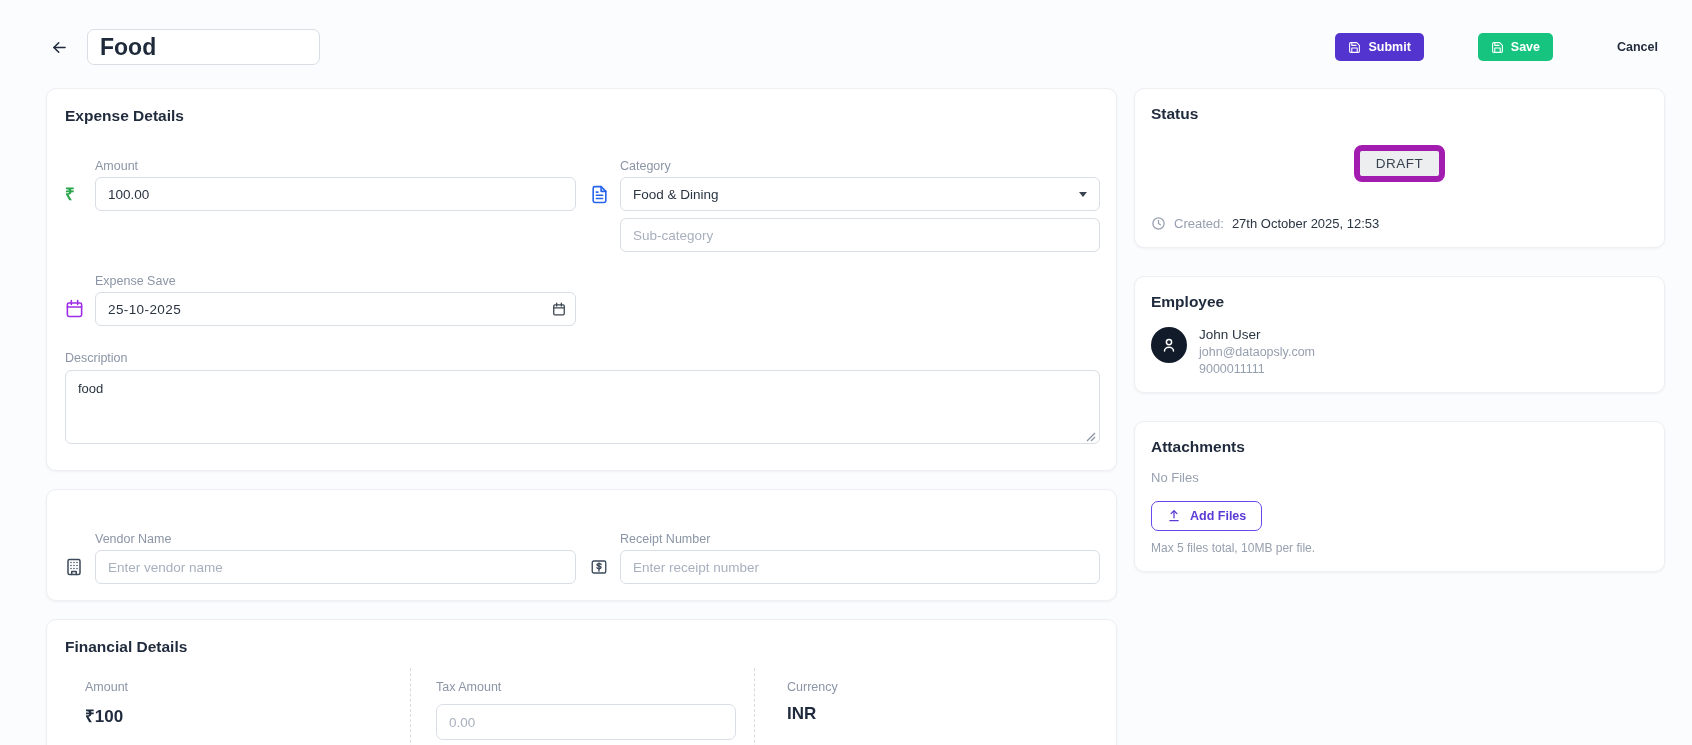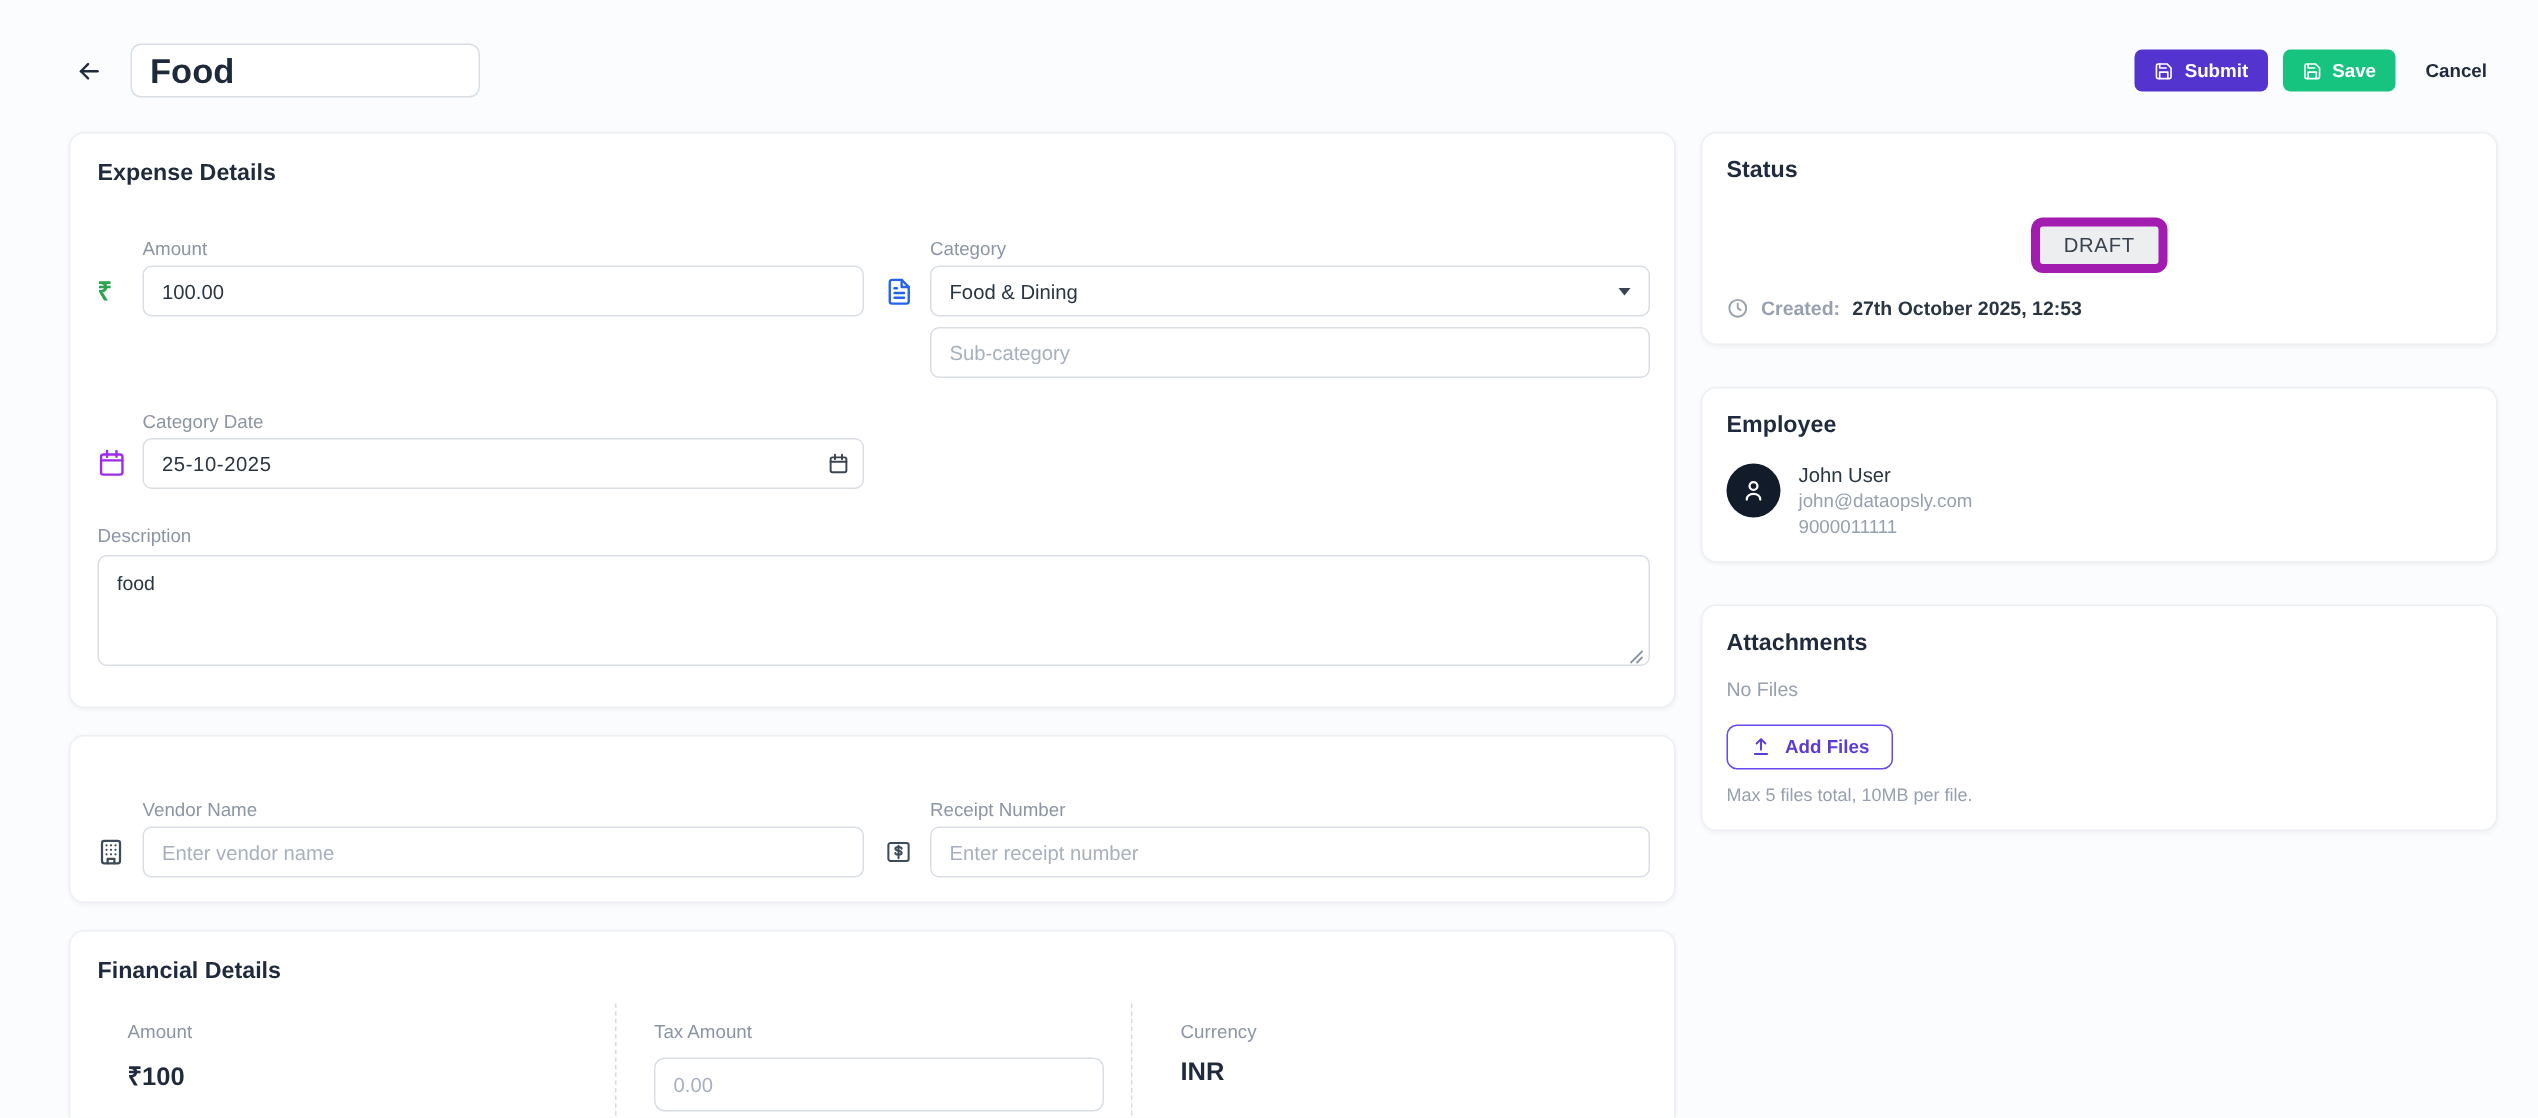--- a/index.html
+++ b/index.html
@@ -13,21 +13,21 @@
   svg { display:block; }
 
   
   .topbar { display:flex; align-items:center; padding:28px 28px 12px 46px; height:78px; }
   .back-btn { background:none; border:none; padding:4px; margin-right:14px; cursor:pointer; color:#1f2a3c; }
   .title-input {
     width:233px; height:36px; border:1px solid #d9dee4; border-radius:7px;
     font-family:inherit; font-size:23px; font-weight:700; color:#1e2a3a; padding:0 12px; outline:none;
     background:#fff;
   }
-  .actions { margin-left:auto; display:flex; align-items:center; }
+  .actions { margin-left:auto; display:flex; align-items:center;gap:44px; }
   .btn { display:inline-flex; align-items:center; gap:7px; border:none; border-radius:5px;
          font-family:inherit; font-size:12.5px; font-weight:700; padding:7px 13px; color:#fff; cursor:pointer; }
   .btn-submit { background:#5434ce; }
   .btn-save   { background:#16c47f; margin-left:10px; }
   .btn-cancel { background:none; color:#1f2a3c; font-weight:700; margin-left:14px; padding:7px 6px; }
 
   
   .content { display:flex; align-items:flex-start; gap:17px; padding:10px 27px 0 46px; }
   .col-left  { width:1071px; flex:none; }
   .col-right { flex:1; min-width:0; }
@@ -73,21 +73,21 @@
   .fin-col2 { width:344px; padding-left:25px; border-left:1px dashed #d7dce2; }
   .fin-col3 { flex:1; padding-left:32px; border-left:1px dashed #d7dce2; }
   .fin-label { font-size:12.5px; color:#8b95a6; margin-bottom:10px; }
   .fin-value { font-size:17px; font-weight:700; color:#1f2a3c; }
   .tax-input { width:300px; height:36px; border-radius:7px; }
 
   
   .badge-row { text-align:center; margin-top:22px; }
   .badge { display:inline-block; background:#eceef0; border:6px solid #a21caf; border-radius:8px;
            padding:5px 16px; font-size:13.5px; letter-spacing:.5px; color:#39434f; }
-  .created-row { display:flex; align-items:center; gap:8px; margin-top:16px; font-size:13px;font-weight:bold; }
+  .created-row { display:flex; align-items:center; gap:8px; margin-top:34px; font-size:13px; }
   .muted { color:#97a0af; }
   .dark-val { color:#2a3542; }
 
   .emp-row { display:flex; align-items:flex-start; gap:12px; margin-top:16px; }
   .avatar { width:36px; height:36px; border-radius:50%; background:#111b2a; flex:none;
             display:flex; align-items:center; justify-content:center; color:#fff; }
   .emp-name { font-size:13.5px; font-weight:500; color:#2a3542; }
   .emp-sub  { font-size:12.5px; color:#97a0af; margin-top:3px; }
 
   .nofiles { font-size:13px; color:#97a0af; margin-top:14px; }
@@ -172,21 +172,21 @@
         </div>
 
         <div class="fieldgroup">
           <span class="ficon" style="color:#9d2be8;">
             <svg width="19" height="19" viewBox="0 0 24 24" fill="none" stroke="currentColor" stroke-width="2" stroke-linecap="round" stroke-linejoin="round">
                 <rect x="3" y="5" width="18" height="17" rx="2"></rect>
                 <path d="M16 2v5M8 2v5M3 10h18"></path>
               </svg>
           </span>
           <div class="fstack">
-            <span class="flabel">Category Date</span>
+            <span class="flabel">Expense Save</span>
             <div class="input-wrap">
               <input class="input" style="width: 100%;" value="25-10-2025">
               <span class="inline-cal">
                 <svg width="14" height="14" viewBox="0 0 24 24" fill="none" stroke="currentColor" stroke-width="2.2" stroke-linecap="round" stroke-linejoin="round">
                     <rect x="3" y="5" width="18" height="17" rx="2"></rect>
                     <path d="M16 2v5M8 2v5M3 10h18"></path>
                   </svg>
               </span>
             </div>
           </div>

